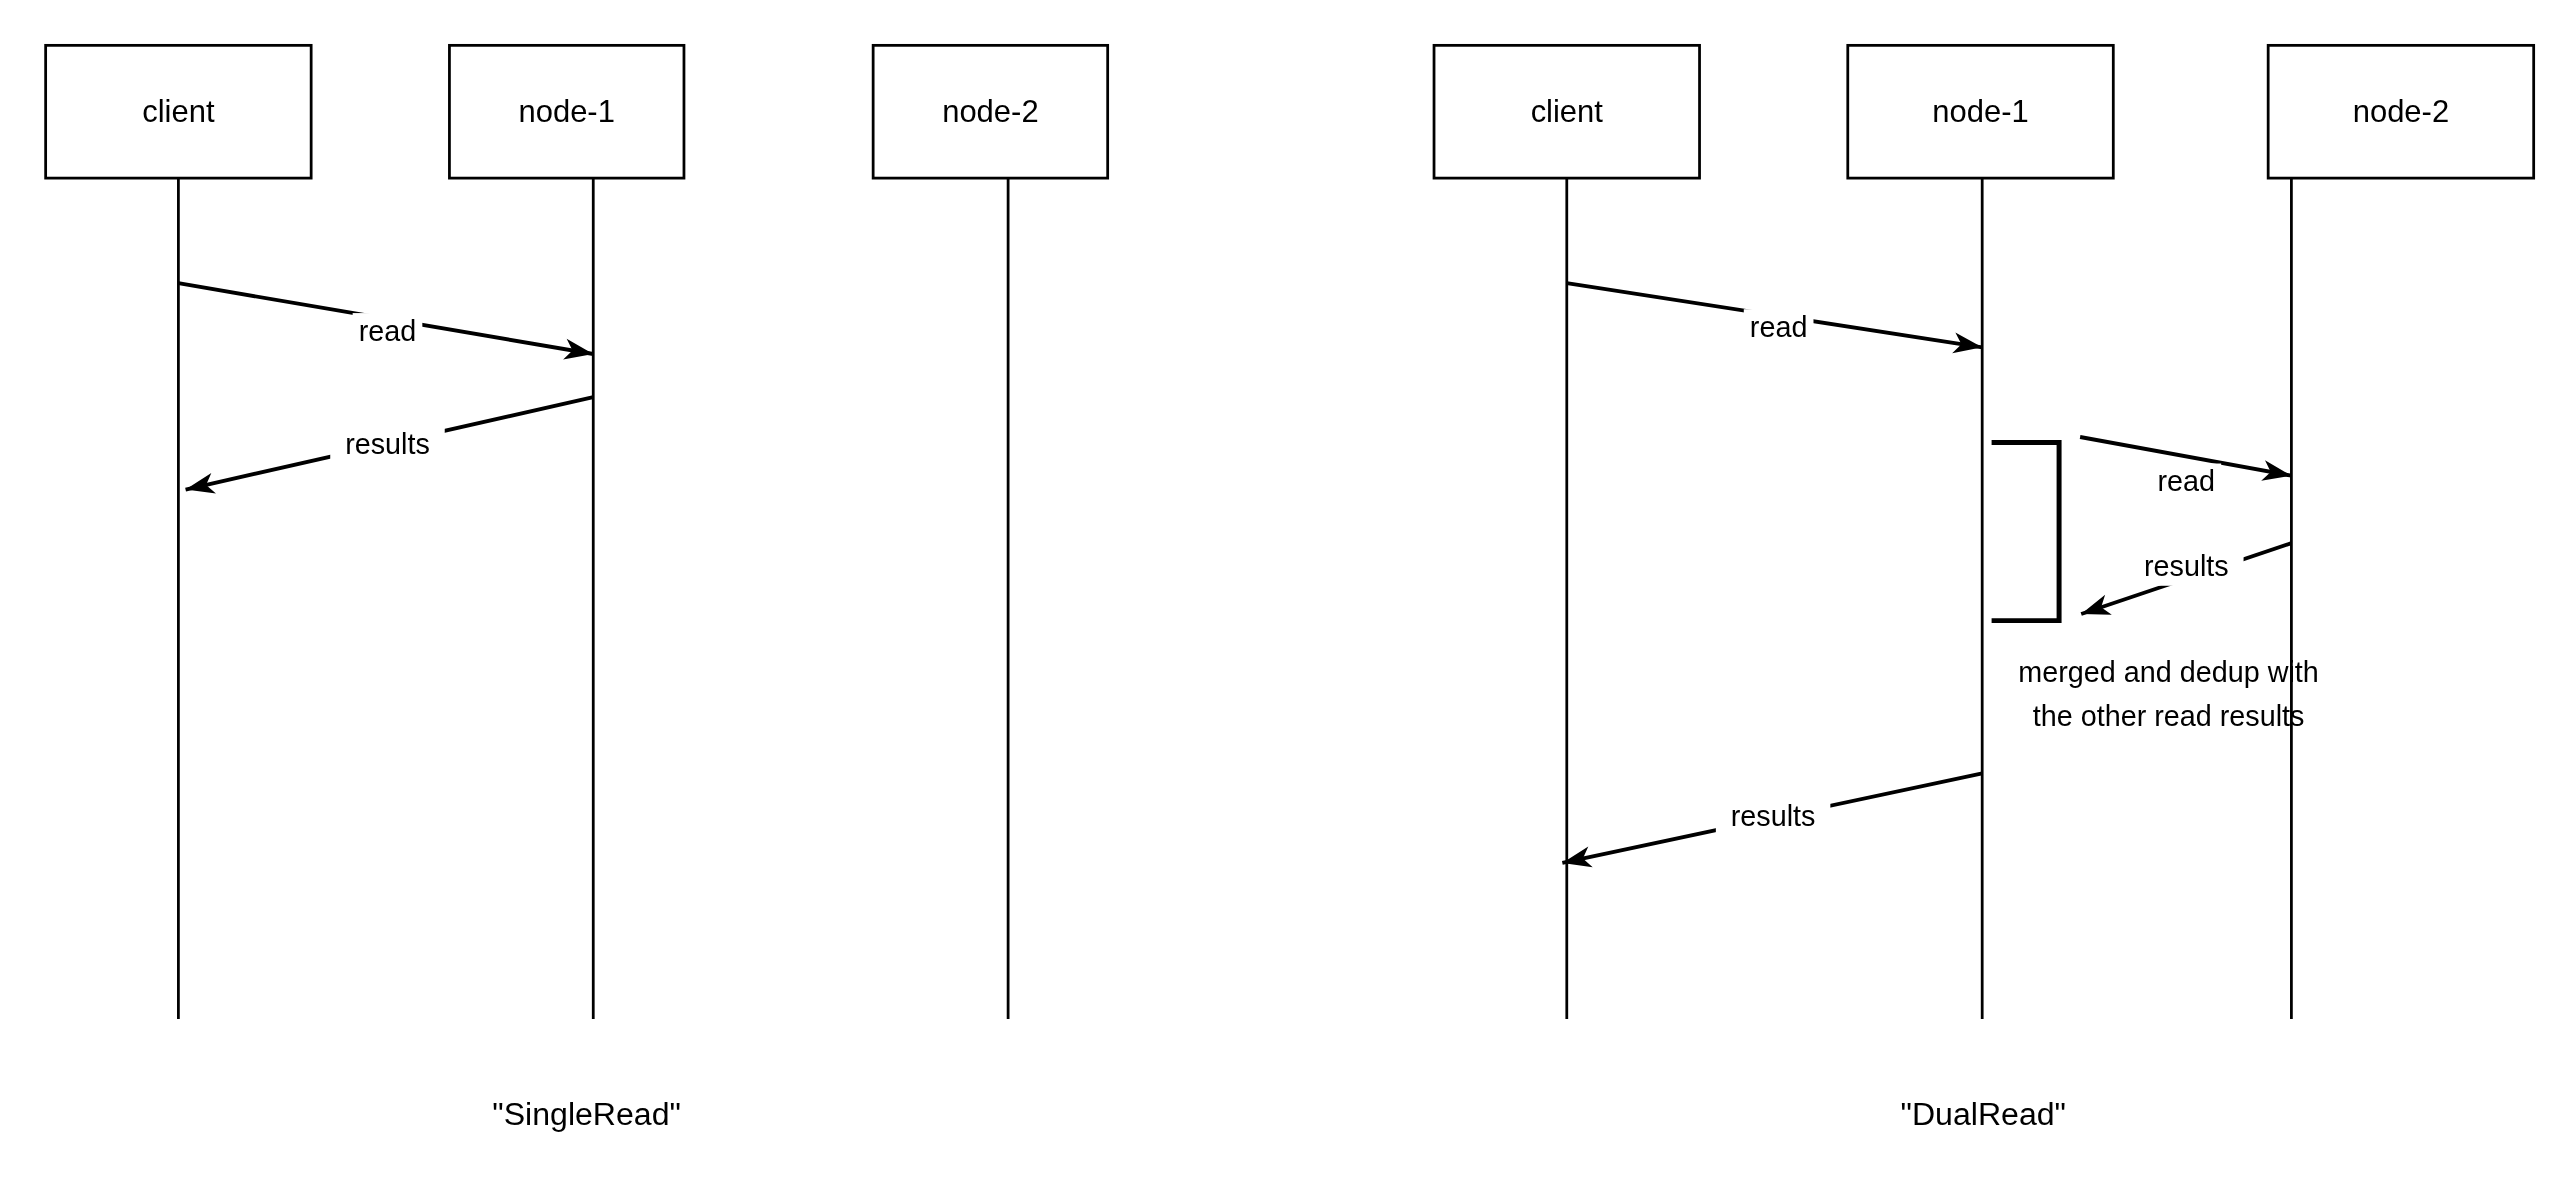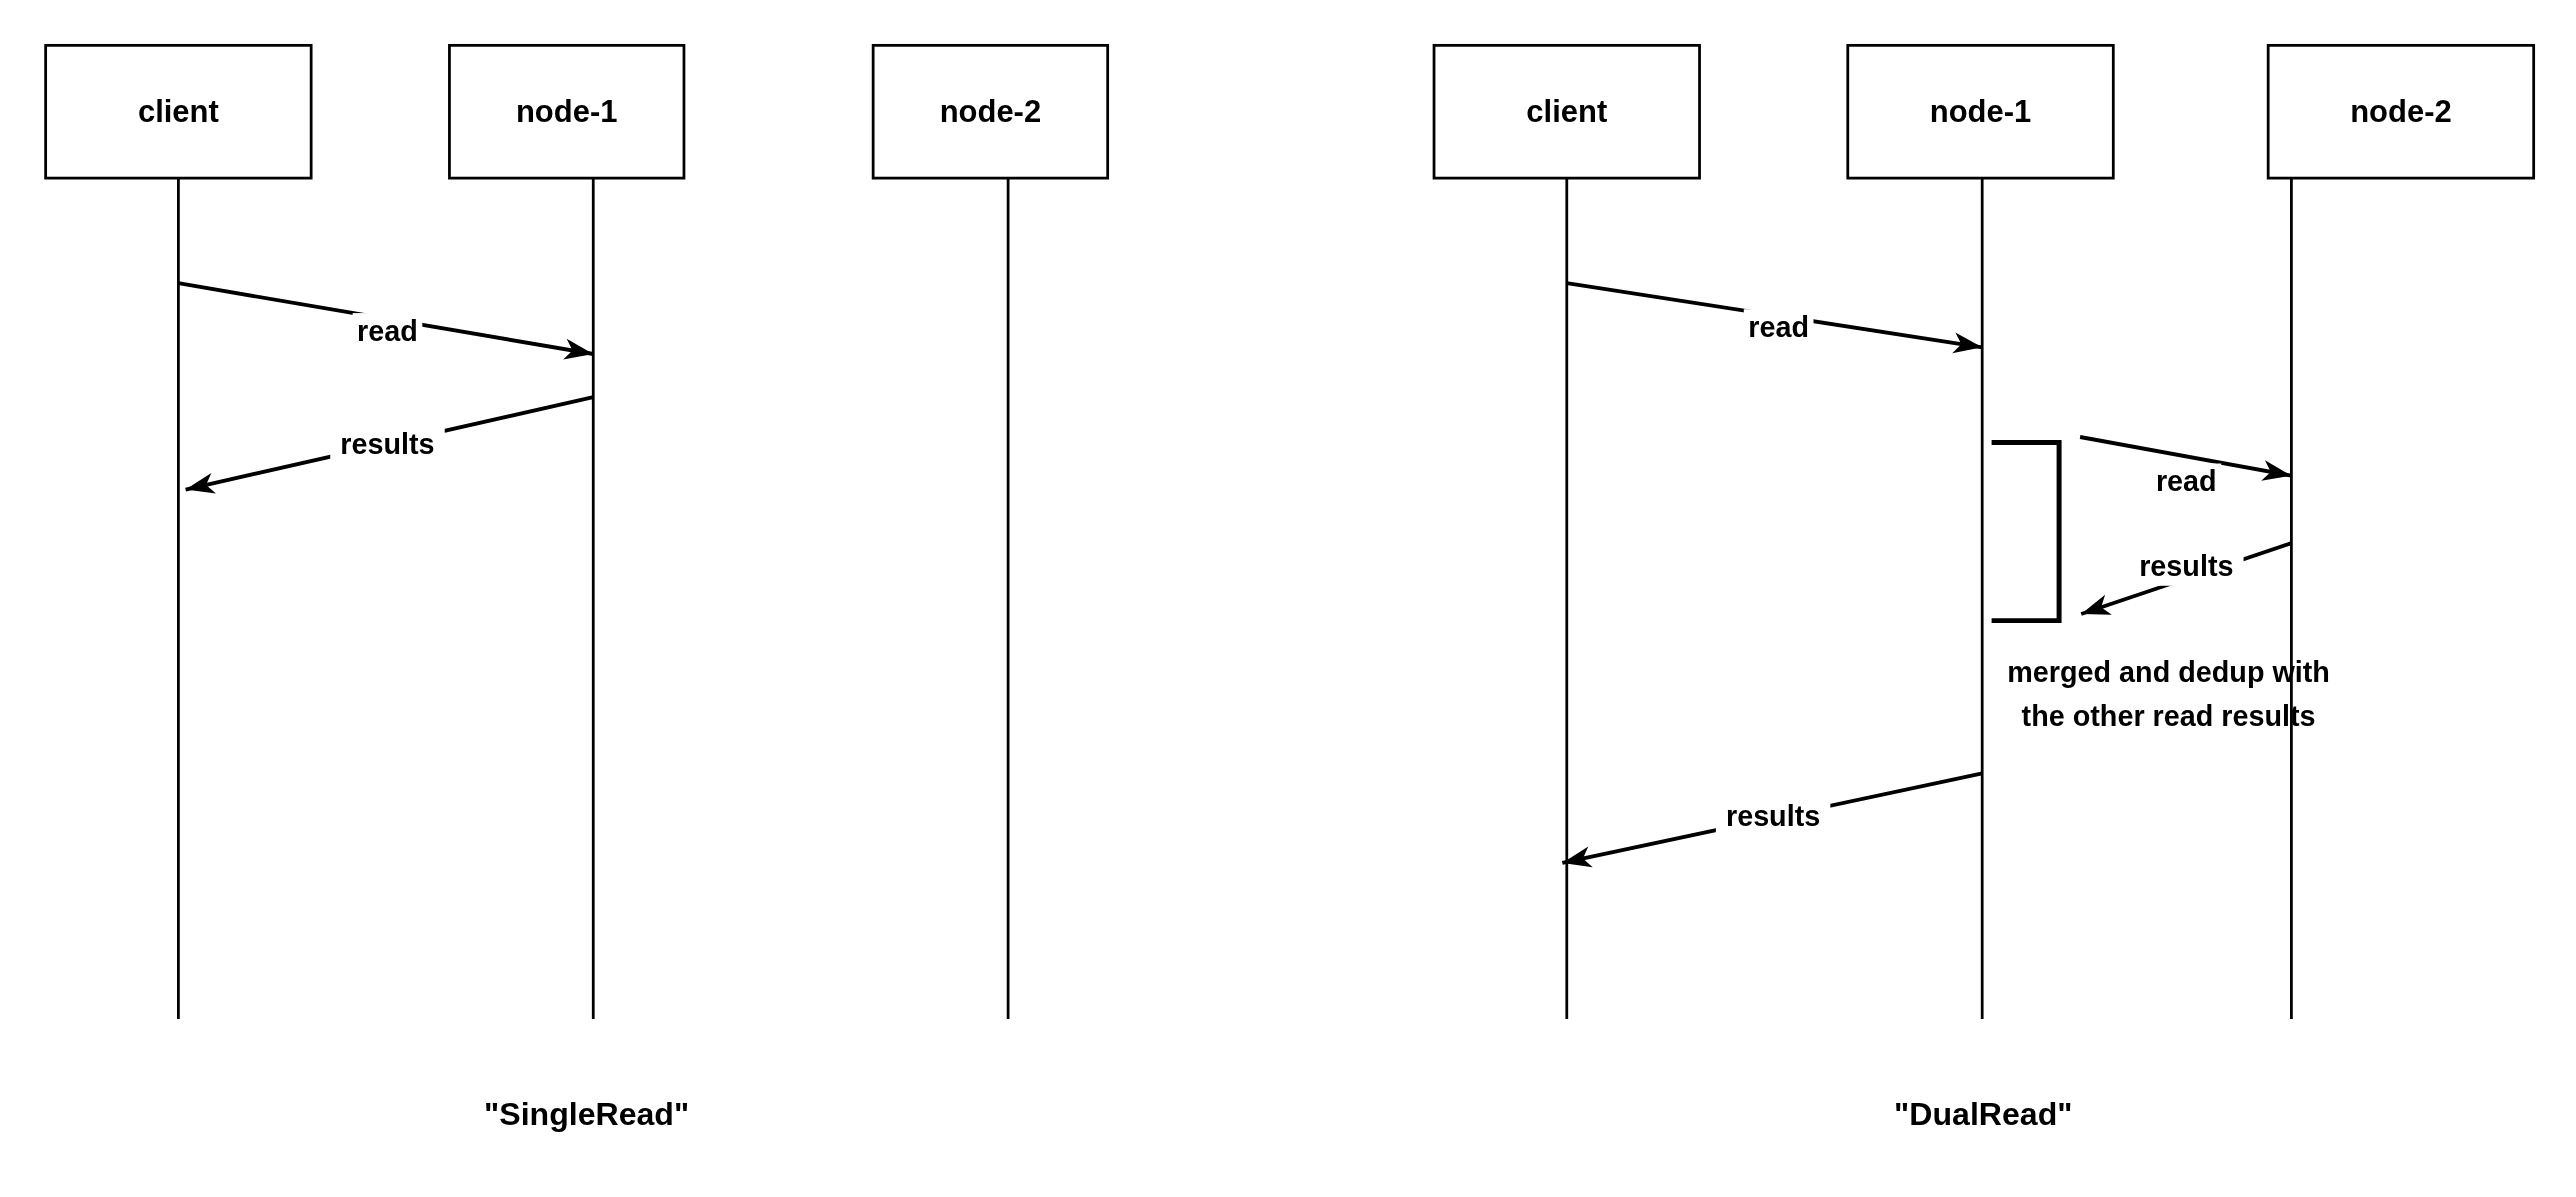--- a/index.html
+++ b/index.html
@@ -9,21 +9,20 @@
   }
   body {
     font-family: "Liberation Sans", sans-serif;
   }
   #canvas {
     position: relative;
     width: 2576px;
     height: 1197px;
     background: #ffffff;
     overflow: hidden;
-    font-weight: bold;
   }
   svg.diagram-layer {
     position: absolute;
     left: 0;
     top: 0;
     width: 2576px;
     height: 1197px;
   }
   .participant-box {
     fill: #ffffff;

